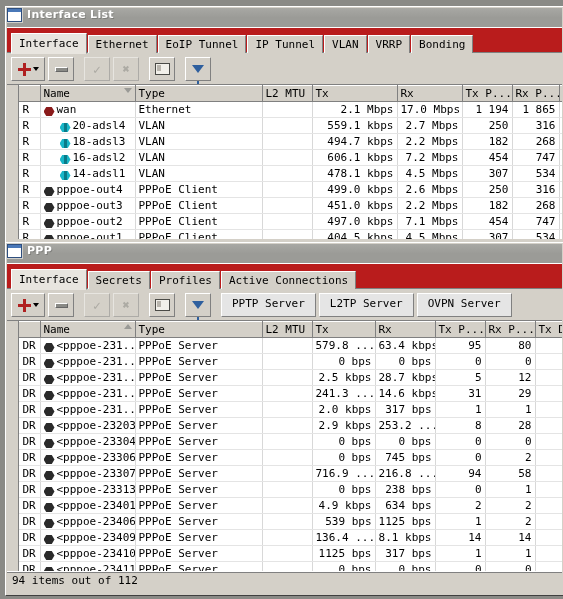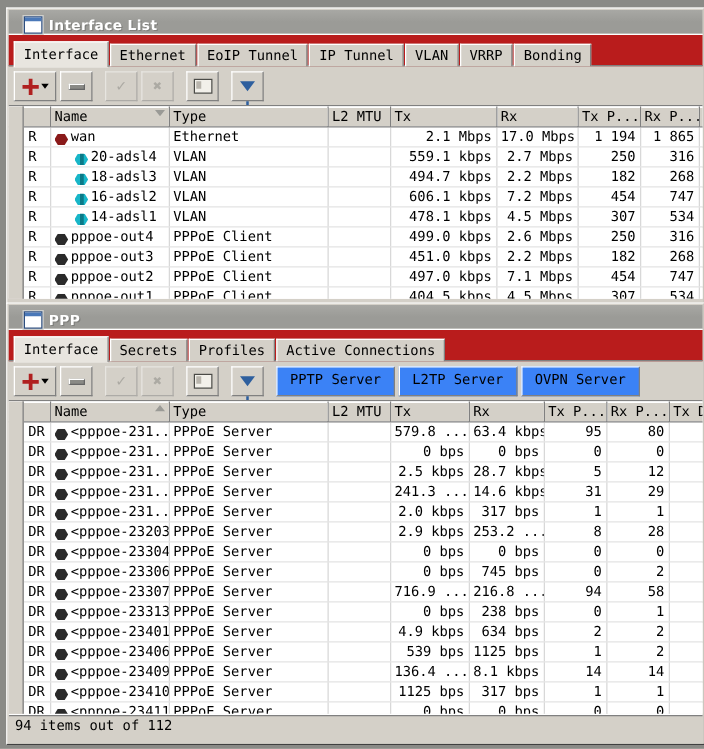--- a/index.html
+++ b/index.html
@@ -8,24 +8,24 @@
     background:#8a8a86;
     font-family:"DejaVu Sans Mono","Liberation Mono",monospace;
     font-size:11px;
     -webkit-font-smoothing:none;
   }
   .win{position:absolute;left:0;background:#d4d0c8;border:1px solid #ffffff;border-right-color:#404040;border-bottom-color:#404040;}
   .win-inner{border:1px solid #d4d0c8;height:100%;box-sizing:border-box;position:relative;}
 
   
   .titlebar{
-    height:19px;display:flex;align-items:flex-end;
+    height:19px;display:flex;align-items:flex-start;
     background:linear-gradient(to bottom,#a8a8a4 0%,#9b9b97 50%,#9b9b97 100%);
     border-bottom:1px solid #ffffff;
-    padding-left:12px;
+    padding-left:0;
   }
   .win-icon{width:13px;height:12px;border:1px solid #2e4e7e;background:#ffffff;
     position:relative;margin-right:5px;flex:0 0 auto;box-shadow:0 0 0 1px #cfcfcb;}
   .win-icon:before{content:"";position:absolute;left:0;top:0;right:0;height:3px;background:#4a78b8;}
   .title-text{color:#ffffff;font-weight:bold;font-size:11px;letter-spacing:.3px;
     font-family:"DejaVu Sans","Liberation Sans",sans-serif;
     text-shadow:1px 1px 0 rgba(0,0,0,.18);}
 
   
   .tabstrip{height:22px;display:flex;align-items:flex-end;padding:3px 0 0 4px;
@@ -41,21 +41,21 @@
     margin-bottom:-1px;}
 
   
   .toolbar{height:28px;display:flex;align-items:center;padding:2px 0 1px 4px;background:#d4d0c8;gap:3px;}
   .tbtn{width:24px;height:22px;background:#d4d0c8;border:1px solid #ffffff;
     border-right-color:#808080;border-bottom-color:#808080;
     display:flex;align-items:center;justify-content:center;position:relative;}
   .tbtn.wide{width:32px;}
   .tbtn.disabled{opacity:.45;}
   .tbtn-sep{width:4px;}
-  .txtbtn{height:22px;line-height:20px;padding:0 10px;background:#3b82f6;
+  .txtbtn{height:22px;line-height:20px;padding:0 10px;background:#e5e5e5;
     border:1px solid #ffffff;border-right-color:#808080;border-bottom-color:#808080;
     font-size:11px;color:#000;white-space:nowrap;}
 
   .plus{position:relative;width:13px;height:13px;}
   .plus:before,.plus:after{content:"";position:absolute;background:#b02020;}
   .plus:before{left:5px;top:0;width:3px;height:13px;}
   .plus:after{top:5px;left:0;width:13px;height:3px;}
   .caret{width:0;height:0;border-left:3px solid transparent;border-right:3px solid transparent;
     border-top:4px solid #000;margin-left:2px;}
   .minus{width:11px;height:3px;background:#8a8a86;border:1px solid #fff;border-right-color:#666;border-bottom-color:#666;}

